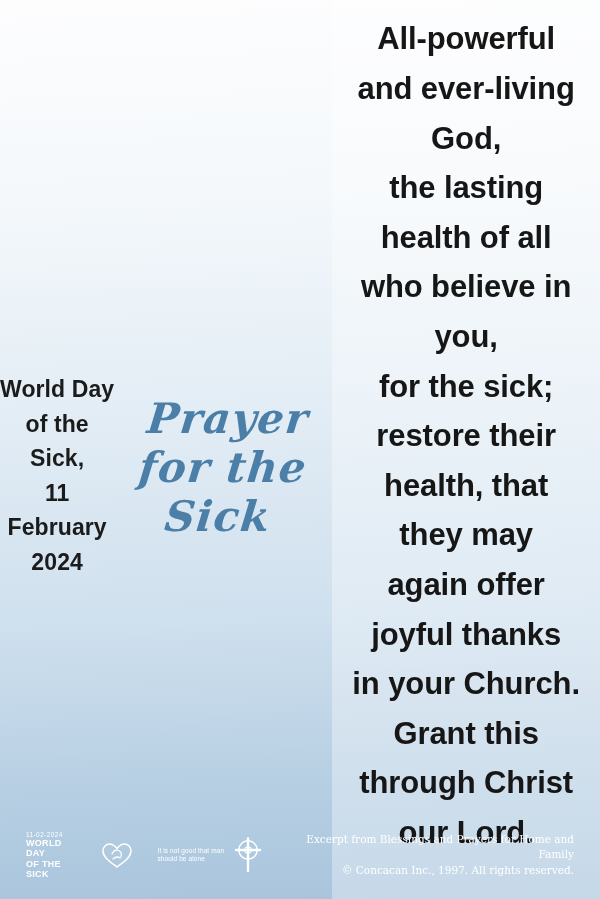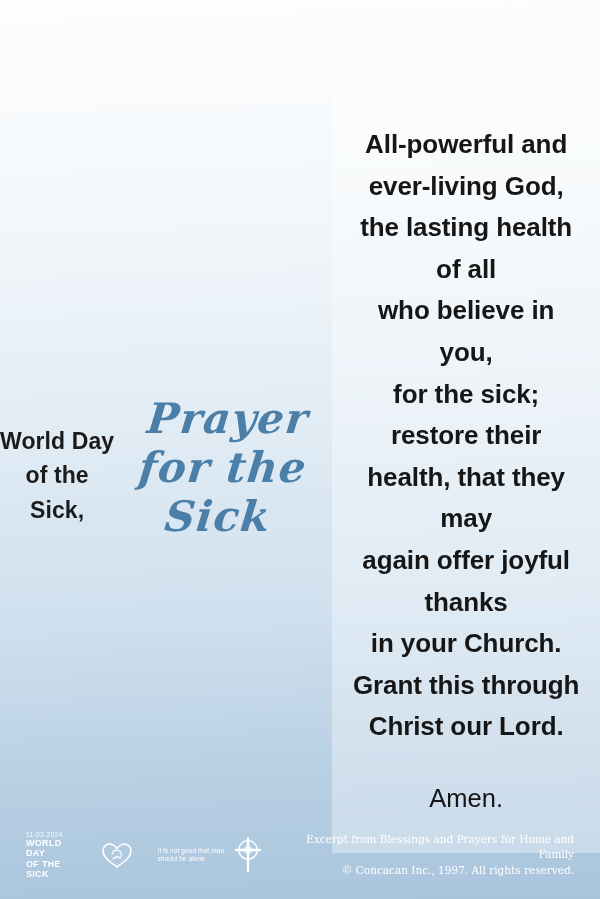--- a/index.html
+++ b/index.html
@@ -52,21 +52,21 @@
   .prayer-panel {
     margin-top: 44px;
     width: 532px;
     background: rgba(255,255,255,0.34);
     padding: 34px 18px 40px 18px;
     box-sizing: border-box;
     text-align: center;
   }
 
   .prayer-line {
-    font-size: 26px;
+    font-size: 31px;
     font-weight: bold;
     color: #161616;
     line-height: 1.6;
     letter-spacing: -0.1px;
   }
 
   .amen {
     margin-top: 36px;
     font-size: 25.5px;
     font-weight: normal;
@@ -137,20 +137,21 @@
   }
   .credit-line2 { display: block; }
 </style>
 </head>
 <body>
 
 <div class="poster">
 
   <div class="heading">
     <span>World Day of the Sick,</span>
+    <span class="line2">11 February 2024</span>
   </div>
 
   <div class="title">Prayer for the Sick</div>
 
   <div class="prayer-panel">
     <div class="prayer-line">All-powerful and ever-living God,</div>
     <div class="prayer-line">the lasting health of all</div>
     <div class="prayer-line">who believe in you,</div>
     <div class="prayer-line">for the sick;</div>
     <div class="prayer-line">restore their health, that they may</div>

